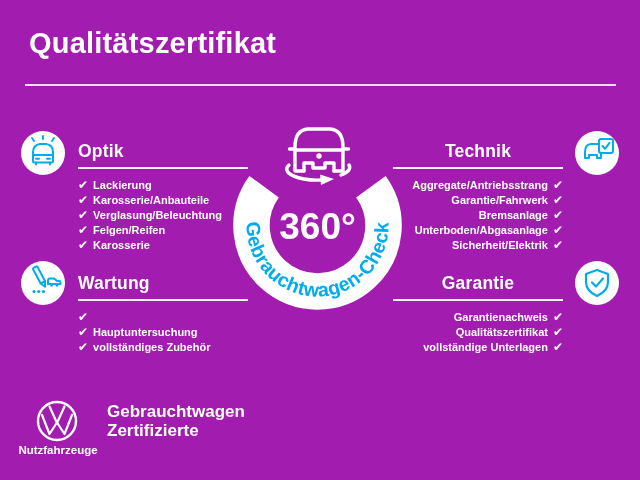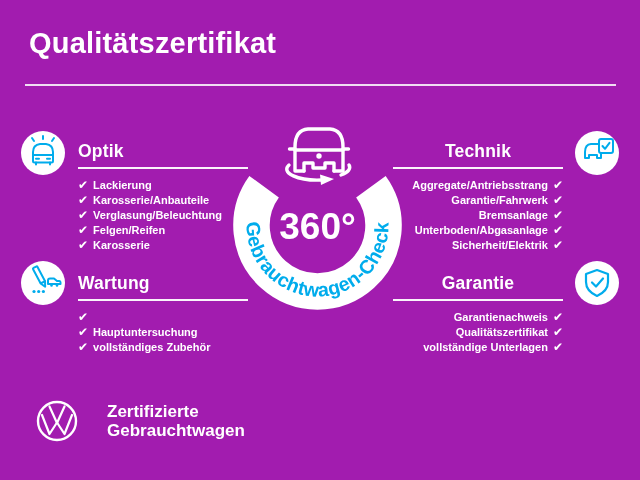--- a/index.html
+++ b/index.html
@@ -209,18 +209,19 @@
     </ul>
   </section>
 
   <svg id="vw-logo" width="42" height="42" viewBox="0 0 42 42">
     <g fill="none" stroke="#FFFFFF" stroke-linecap="round" stroke-linejoin="round">
       <circle cx="21" cy="21" r="19" stroke-width="2.4"></circle>
       <path d="M13.5,6.5 L21,23 L28.5,6.5" stroke-width="2.2"></path>
       <path d="M6,15 L13.5,34 L21,22.5 L28.5,34 L36,15" stroke-width="2.2"></path>
     </g>
   </svg>
+  <div class="brand-name">Nutzfahrzeuge</div>
   <div class="tagline">
+    <div>Gebrauchtwagen</div>
     <div>Zertifizierte</div>
-    <div>Gebrauchtwagen</div>
   </div>
 
 </div>
 
 </body></html>

